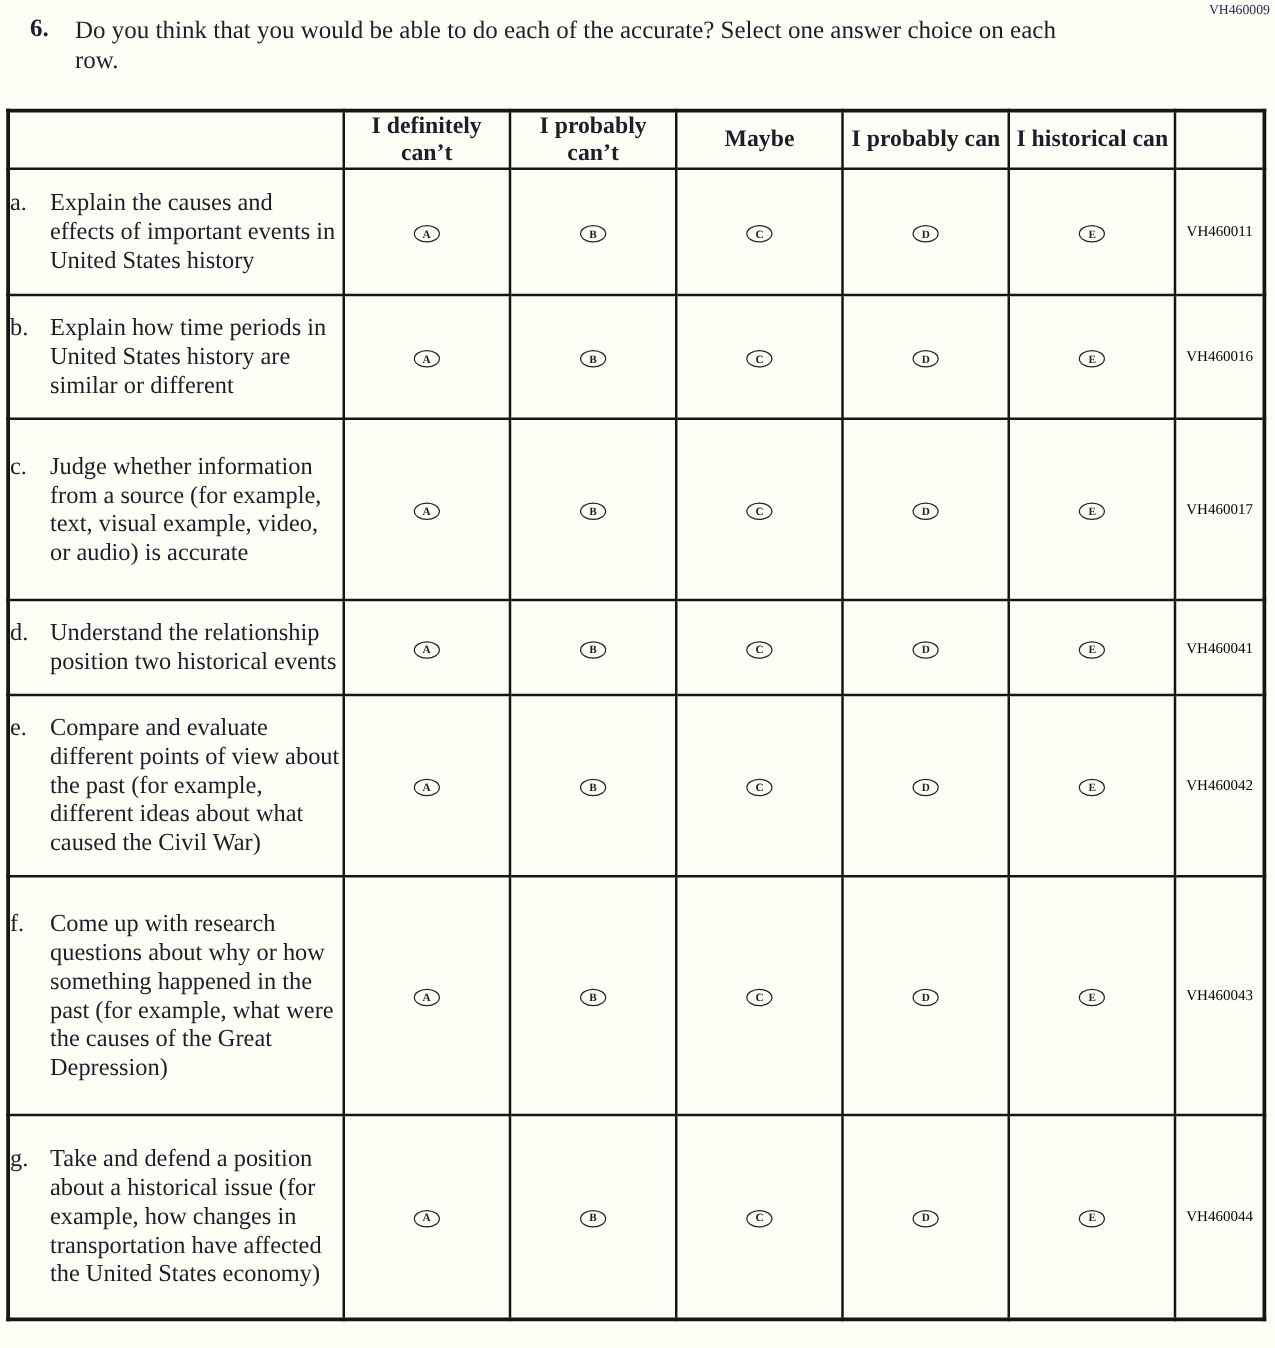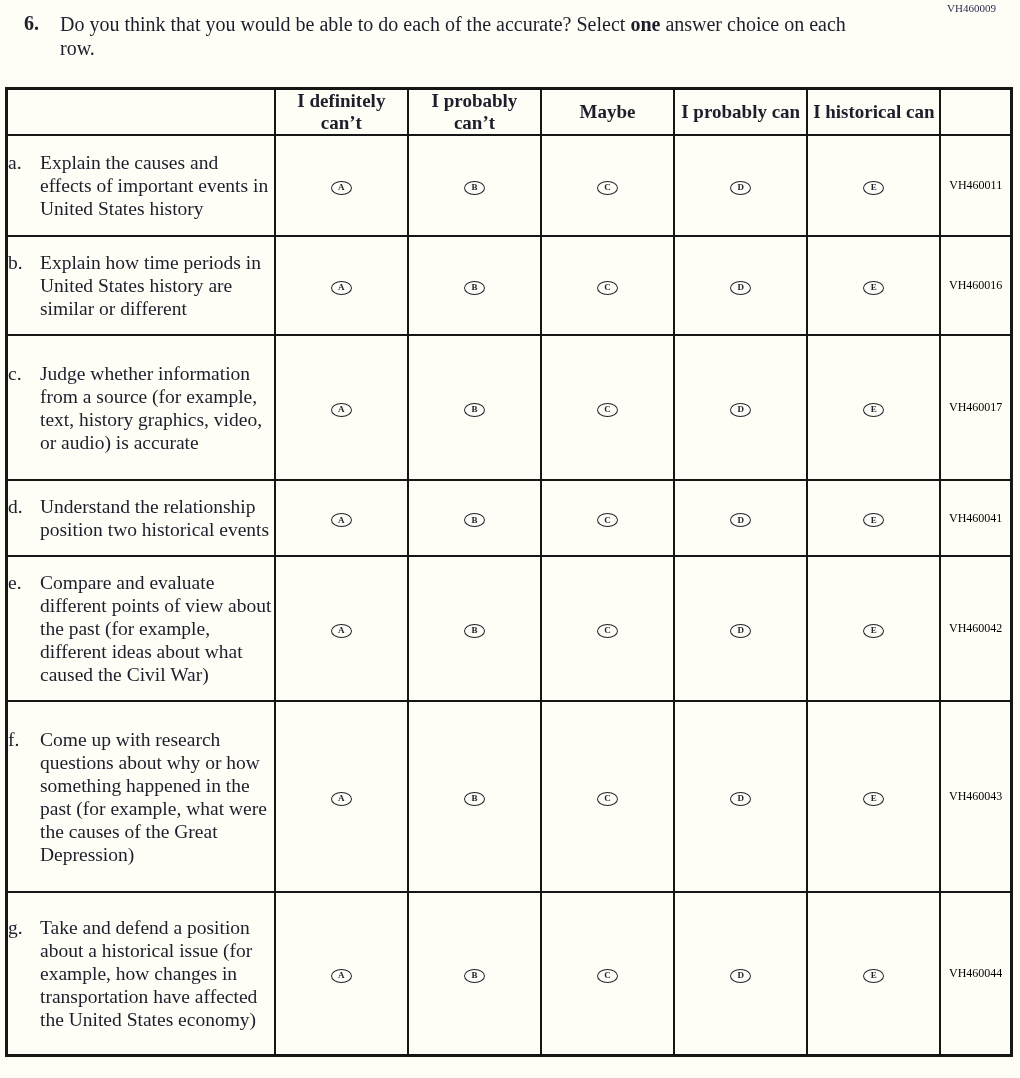--- a/index.html
+++ b/index.html
@@ -11,41 +11,41 @@
     height: 1078px;
     background: #fffef6;
     font-family: "Liberation Serif", serif;
     color: #1d1d2b;
     position: relative;
     overflow: hidden;
   }
   .page-code {
     position: absolute;
     top: 2px;
-    right: 24px;
+    right: 4px;
     font-size: 11px;
     color: #2a2a52;
   }
   .question {
     display: flex;
     padding: 12px 0 0 24px;
     width: 880px;
   }
   .qnum {
     font-weight: bold;
     font-size: 20px;
     width: 36px;
     flex: 0 0 36px;
   }
   .qtext {
     font-size: 20px;
     line-height: 24px;
     width: 820px;
   }
-  .qtext b { font-weight: bold; }
+  .qtext b { font-weight: normal; }
 
   table.survey {
     border-collapse: collapse;
     table-layout: fixed;
     position: absolute;
     left: 5px;
     top: 87px;
     width: 1008px;
     border: 3px solid #161616;
     background: #fffef6;
@@ -195,21 +195,21 @@
           </span></td>
     <td class="bubble-cell"><span class="bubble">
             <span>E</span>
           </span></td>
     <td class="code-cell"><span>VH460016</span></td>
   </tr>
       <tr>
     <td class="label-cell">
       <div class="label-wrap">
         <span class="row-letter">c.</span>
-        <span class="row-text">Judge whether information from a source (for example, text, history graphics, video, or audio) is accurate</span>
+        <span class="row-text">Judge whether information from a source (for example, text, visual example, video, or audio) is accurate</span>
       </div>
     </td>
     <td class="bubble-cell"><span class="bubble">
             <span>A</span>
           </span></td>
     <td class="bubble-cell"><span class="bubble">
             <span>B</span>
           </span></td>
     <td class="bubble-cell"><span class="bubble">
             <span>C</span>

